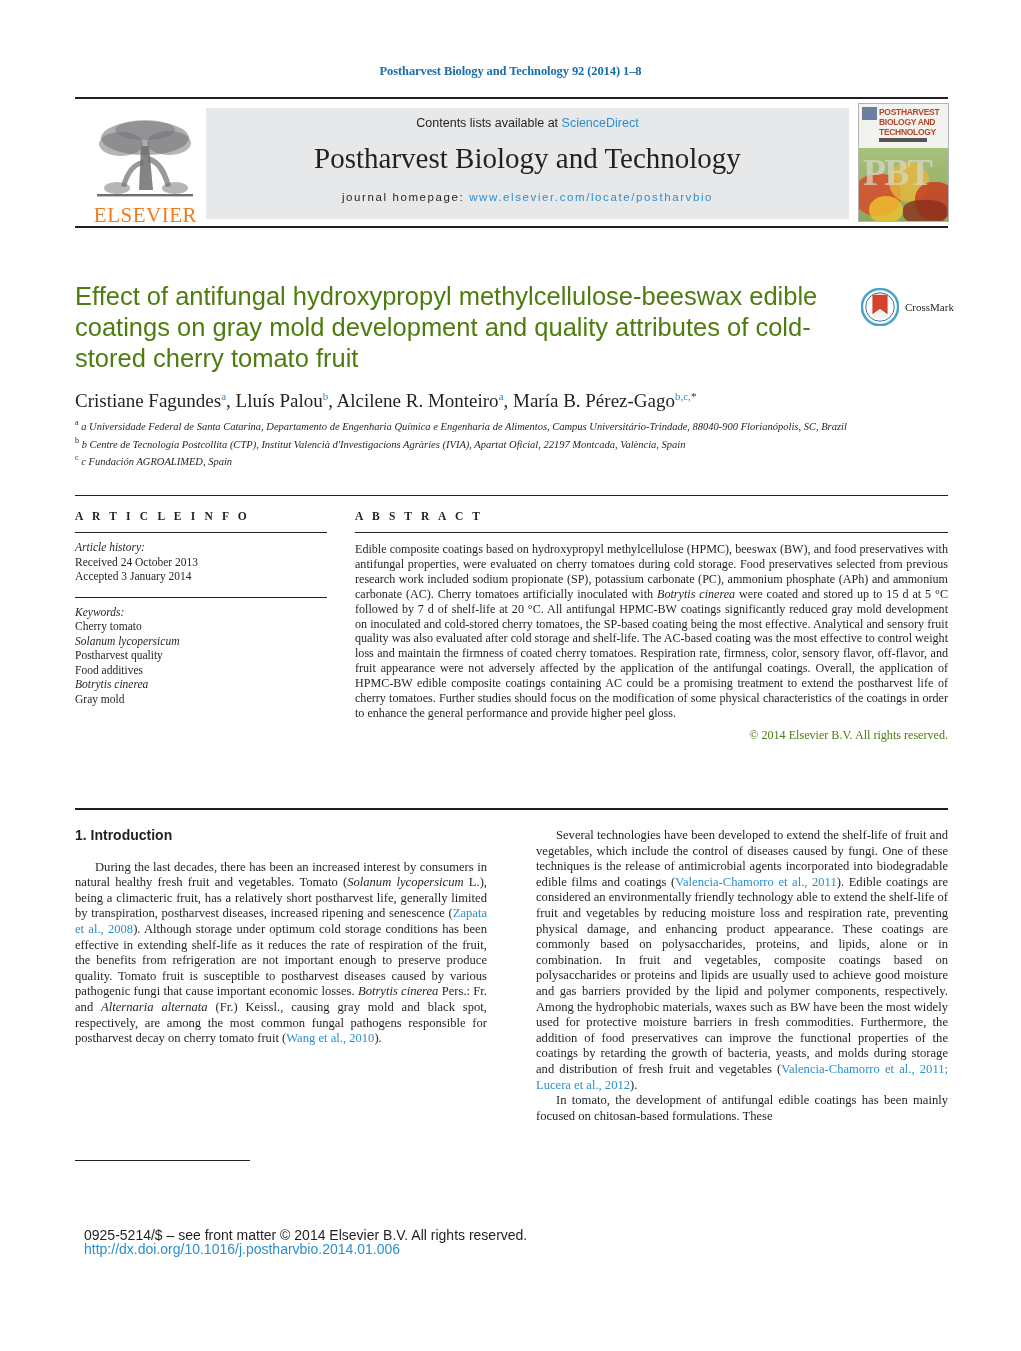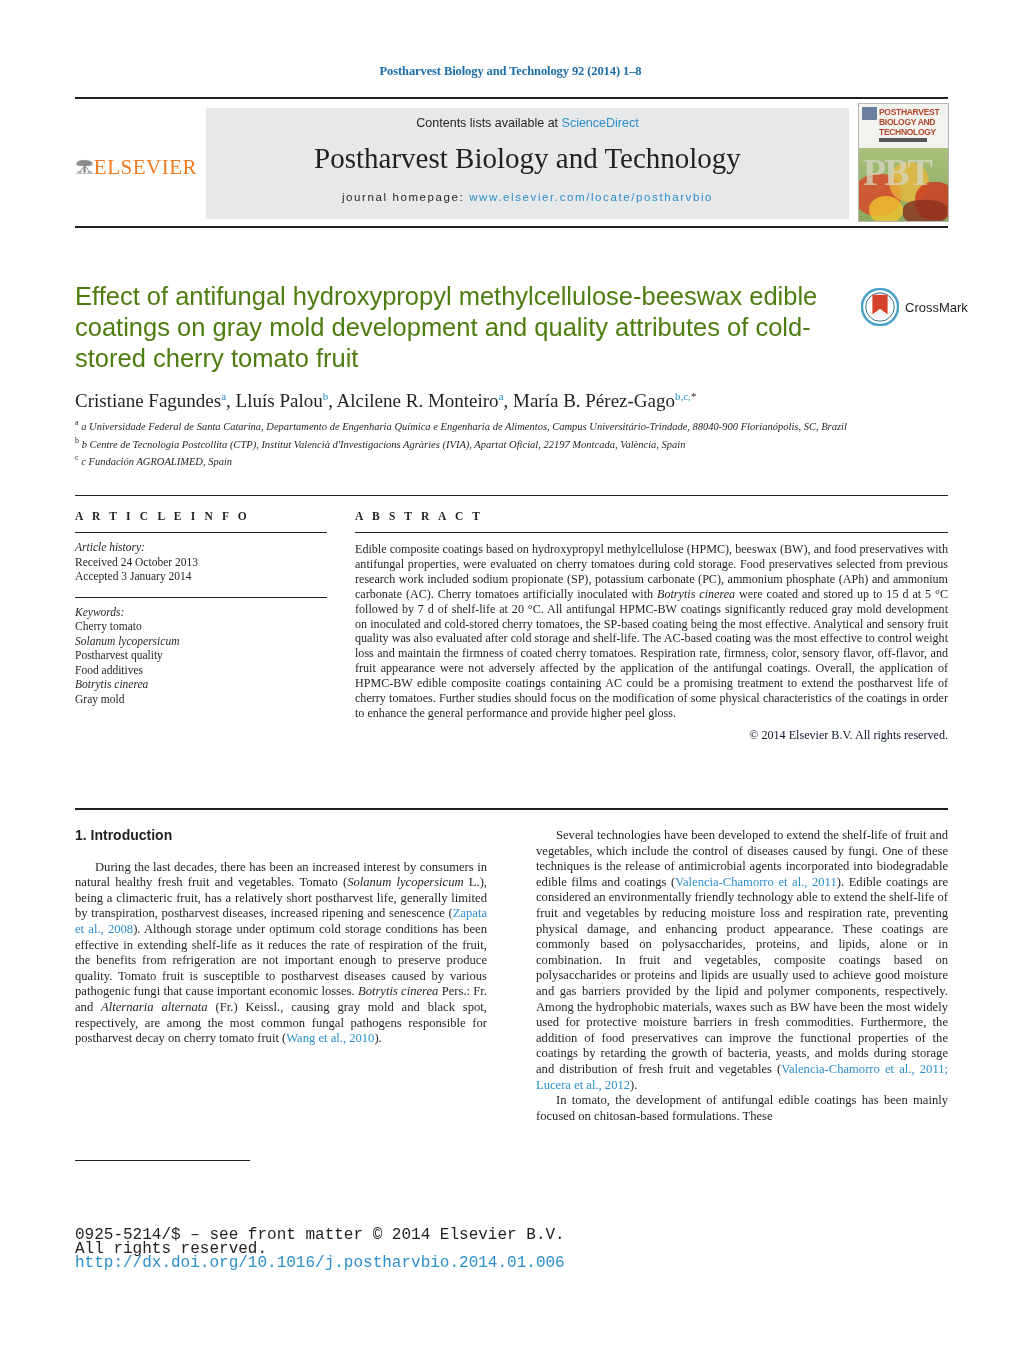--- a/index.html
+++ b/index.html
@@ -23,21 +23,21 @@
     color:#1b6ca8; letter-spacing:-0.1px;
   }
 
   
   .masthead {
     position:absolute; left:75px; top:97px; width:873px; height:131px;
     border-top:2.5px solid #231f20; border-bottom:2.5px solid #231f20;
   }
   .elsevier-logo {
     position:absolute; left:0px; top:9px; width:122px; height:118px;
-    display:flex; flex-direction:row; align-items:center; justify-content:flex-end;
+    display:flex; flex-direction:column; align-items:flex-end; justify-content:flex-end;
   }
   .els-tree { width:104px; height:88px; display:block; }
   .els-word {
     font-family:"Liberation Serif", serif;
     font-size:21px; font-weight:400; color:#ef7c20;
     letter-spacing:0.5px; line-height:1; margin-top:1px;
   }
   .grayband {
     position:absolute; left:131px; top:9px; width:643px; height:111px;
     background:#e7e8ea;
@@ -81,21 +81,21 @@
   .title {
     position:absolute; left:75px; top:281px; width:760px;
     font-family:Liberation Sans, sans-serif;
     font-size:25.5px; line-height:31px; color:#4d7c0f; font-weight:400;
   }
   .crossmark {
     position:absolute; left:861px; top:286px; width:96px; height:42px;
     display:flex; align-items:center; gap:6px;
   }
   .cm-circle { width:38px; height:38px; flex:none; }
-  .cm-label { font-family:Liberation Sans, sans-serif; font-size:13px; color:#231f20; }
+  .cm-label { font-family:Liberation Serif, serif; font-size:11px; color:#231f20; }
 
   .authors {
     position:absolute; left:75px; top:384px; width:820px;
     font-family:"Liberation Serif", serif;
     font-size:19px; color:#231f20; line-height:24px;
   }
   .authors sup { font-size:11px; color:#2b8fcd; vertical-align:super; }
   .authors sup.star { color:#231f20; }
 
   .affils {
@@ -128,21 +128,21 @@
 
   .abs-body {
     margin-top:9px;
     font-family:"Liberation Serif", serif;
     font-size:12.1px; line-height:14.9px; color:#231f20;
     text-align:justify;
   }
   .abs-body i { font-style:italic; }
   .copyline {
     margin-top:7px; text-align:right;
-    font-family:"Liberation Serif", serif; font-size:12.1px; color:#0f172a;
+    font-family:"Liberation Serif", serif; font-size:12.1px; color:#4d7c0f;
   }
 
   
   .body-col {
     position:absolute; top:828px; width:412px;
     font-family:"Liberation Serif", serif;
     font-size:12.6px; line-height:15.6px; color:#231f20;
     text-align:justify;
   }
   .left-col { left:75px; }
@@ -165,23 +165,23 @@
     position:absolute; left:75px; top:1168px; width:412px;
     font-family:"Liberation Serif", serif;
     font-size:10.6px; line-height:13.4px; color:#231f20;
   }
   .footnotes .fn1 { text-indent:10px; }
   .footnotes .fn2 { text-indent:22px; margin-top:1px; }
   .footnotes i { font-style:italic; }
   .footnotes a { color:#2b8fcd; text-decoration:none; }
 
   .issn {
-    position:absolute; left:75px; top:1228px; width:500px;
-    font-family:Liberation Mono, monospace;
-    font-size:16px; line-height:14px; color:#231f20;
+    position:absolute; left:84px; top:1228px; width:500px;
+    font-family:Liberation Sans, sans-serif;
+    font-size:14px; line-height:14px; color:#231f20;
   }
   .issn a { color:#2b8fcd; text-decoration:none; }
 </style>
 </head>
 <body>
 
 <div class="page">
 
   <div class="runhead">Postharvest Biology and Technology 92 (2014) 1–8</div>
 

